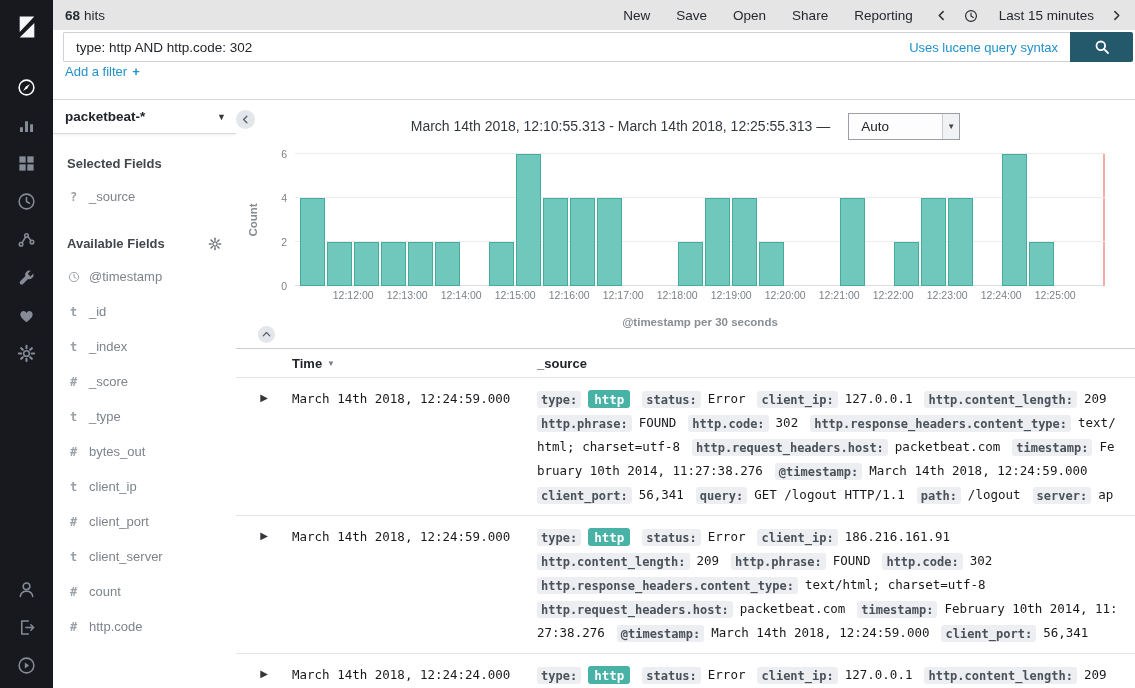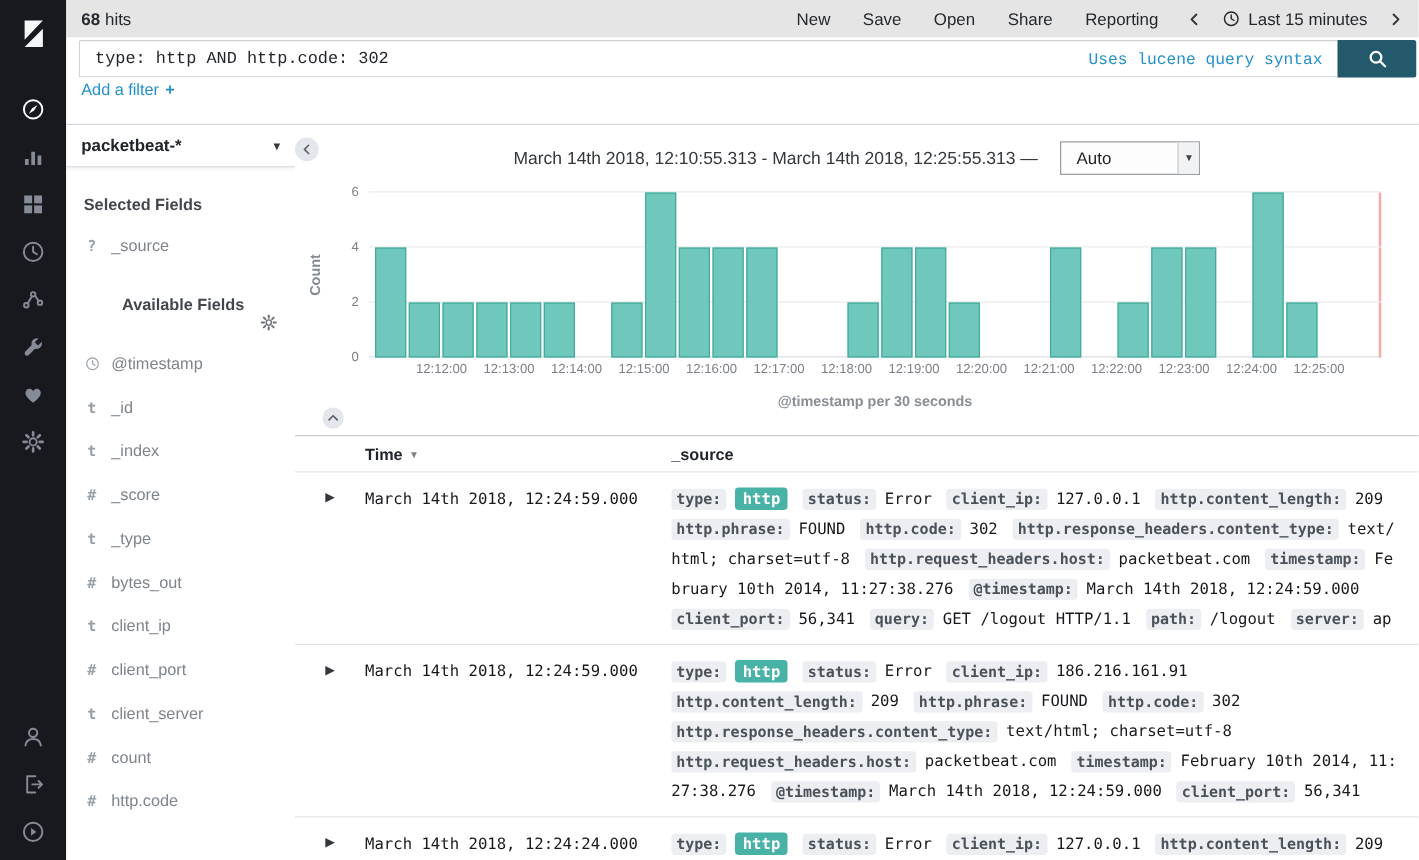--- a/index.html
+++ b/index.html
@@ -22,46 +22,46 @@
   .navitem { width:53px; height:38px; display:flex; align-items:center; justify-content:center; color:#868b98; cursor:pointer; }
   .navitem.active { color:#ffffff; }
 
   
   .topbar { position:absolute; left:53px; top:0; width:1082px; height:30px; display:flex; align-items:center;
             padding:0 12px; font-size:13.5px; color:#262b31; background:#e5e5e5; }
   .hits b { font-weight:700; margin-right:4px; }
   .topmenu { margin-left:auto; display:flex; gap:26px; margin-right:22px; }
   .menuitem { cursor:pointer; color:#24282e; }
   .tp-chev { color:#333; cursor:pointer; display:flex; align-items:center; }
-  .timepicker { display:flex; align-items:center; gap:7px; margin:0 16px; cursor:pointer; color:#24282e; }
+  .timepicker { display:flex; align-items:flex-end; gap:21px; margin:0 16px; cursor:pointer; color:#24282e; }
 
   
   .querybar { position:absolute; left:53px; top:30px; width:1082px; height:34px; display:flex; align-items:stretch;
               padding:2px 2px 2px 10px; background:#fff; }
   .qbox { flex:1; border:1px solid #cdd2d6; border-right:none; border-radius:2px 0 0 2px; background:#fff;
-          display:flex; align-items:center; padding:0 12px;font-family:Liberation Mono, monospace; }
+          display:flex; align-items:center; padding:0 12px; }
   .qtext { font-size:13.5px; color:#23272b; }
   .syntax { margin-left:auto; font-size:13px; color:var(--link,#2291cb); cursor:pointer; text-decoration:none; }
   .searchbtn { width:63px; border:none; background:var(--btn,#24586b); border-radius:0 2px 2px 0; color:#fff;
                display:flex; align-items:center; justify-content:center; cursor:pointer; }
 
   
   .filterbar { position:absolute; left:53px; top:64px; width:1082px; height:36px; display:flex; 
                padding-left:12px; border-bottom:1px solid #d6d9dd; background:#fff; }
   .addfilter { font-size:13px; color:var(--link,#2291cb); cursor:pointer; text-decoration:none; }
   .addfilter .plus { font-weight:700; margin-left:5px; }
 
   
   .fieldpanel { position:absolute; left:53px; top:100px; width:183px; bottom:0; background:#fff; }
   .indexrow { height:34px; display:flex; align-items:center; padding:0 10px 0 12px; border-bottom:1px solid #d6d9dd;
               box-shadow:0 2px 2px rgba(0,0,0,0.04); font-size:13.5px; font-weight:700; color:#20252b; cursor:pointer; }
   .indexcaret { margin-left:auto; font-size:9px; color:#33373c; }
   .fp-body { padding:22px 10px 0 14px; }
   .fp-heading { font-size:13px; font-weight:700; color:#42474e; display:flex; align-items:center; margin:0 0 8px 0; }
-  .fp-heading.avail { margin-top:22px;flex-direction:column; }
+  .fp-heading.avail { margin-top:22px; }
   .fp-gear { margin-left:auto; margin-right:4px; color:#6a7076; width:14px; height:14px; cursor:pointer; }
   .fieldrow { display:flex; align-items:center; gap:9px; height:35px; font-size:13px; cursor:pointer; }
   .ficon { width:13px; text-align:center; color:#98a0a8; font-weight:700; font-size:12px;
            font-family:"DejaVu Sans Mono", monospace; display:inline-flex; justify-content:center; }
   .ficon svg { width:12px; height:12px; }
   .flabel { color:#7d848b; }
 
   
   .main { position:absolute; left:236px; top:100px; width:899px; bottom:0; background:#fff; }
   .roundbtn { position:absolute; width:19px; height:19px; border-radius:50%; background:#e3e6ea; color:#5a6066;

